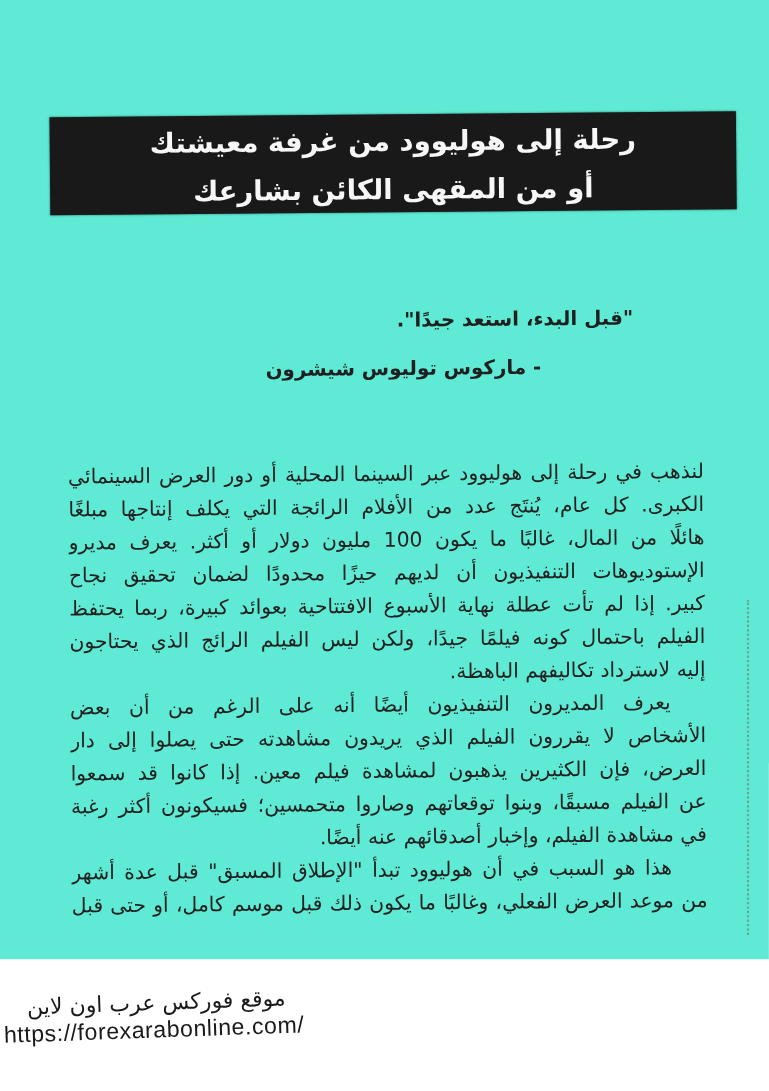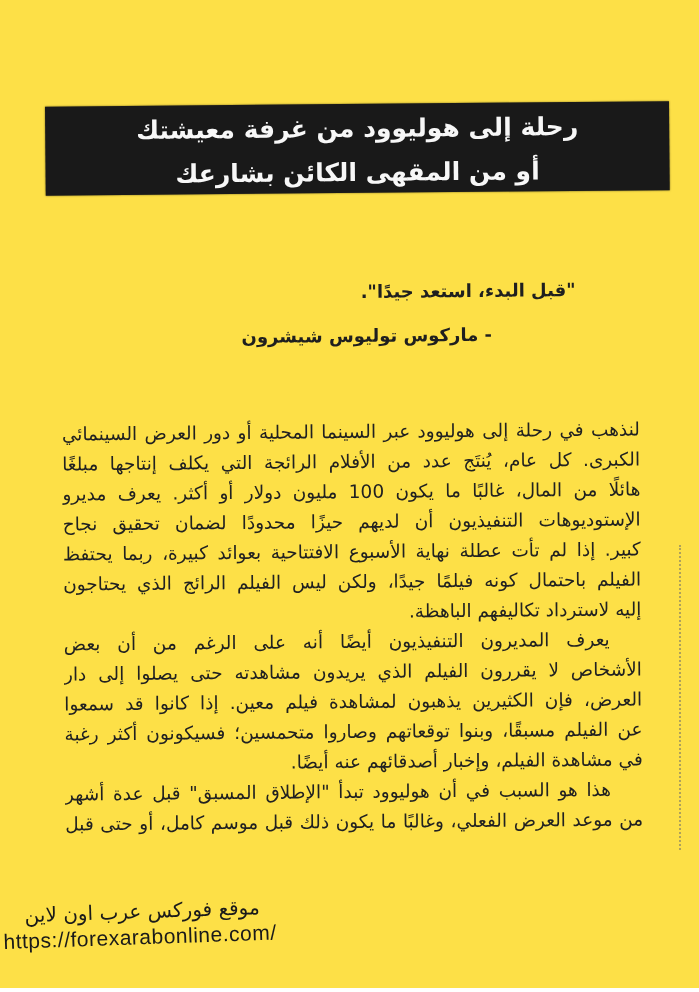--- a/index.html
+++ b/index.html
@@ -6,22 +6,22 @@
     margin: 0;
     padding: 0;
     width: 699px;
     height: 992px;
     overflow: hidden;
     background: #ffffff;
   }
   .page {
     position: relative;
     width: 699px;
-    height: 988px;
-    background: #fde047;
+    height: 872px;
+    background: #5eead4;
     font-family: "DejaVu Sans", sans-serif;
     color: #1f1f1f;
   }
   
   .skew-wrap {
     position: absolute;
     left: 0; top: 0;
     width: 699px; height: 900px;
     transform: rotate(-0.5deg);
     transform-origin: 350px 450px;

